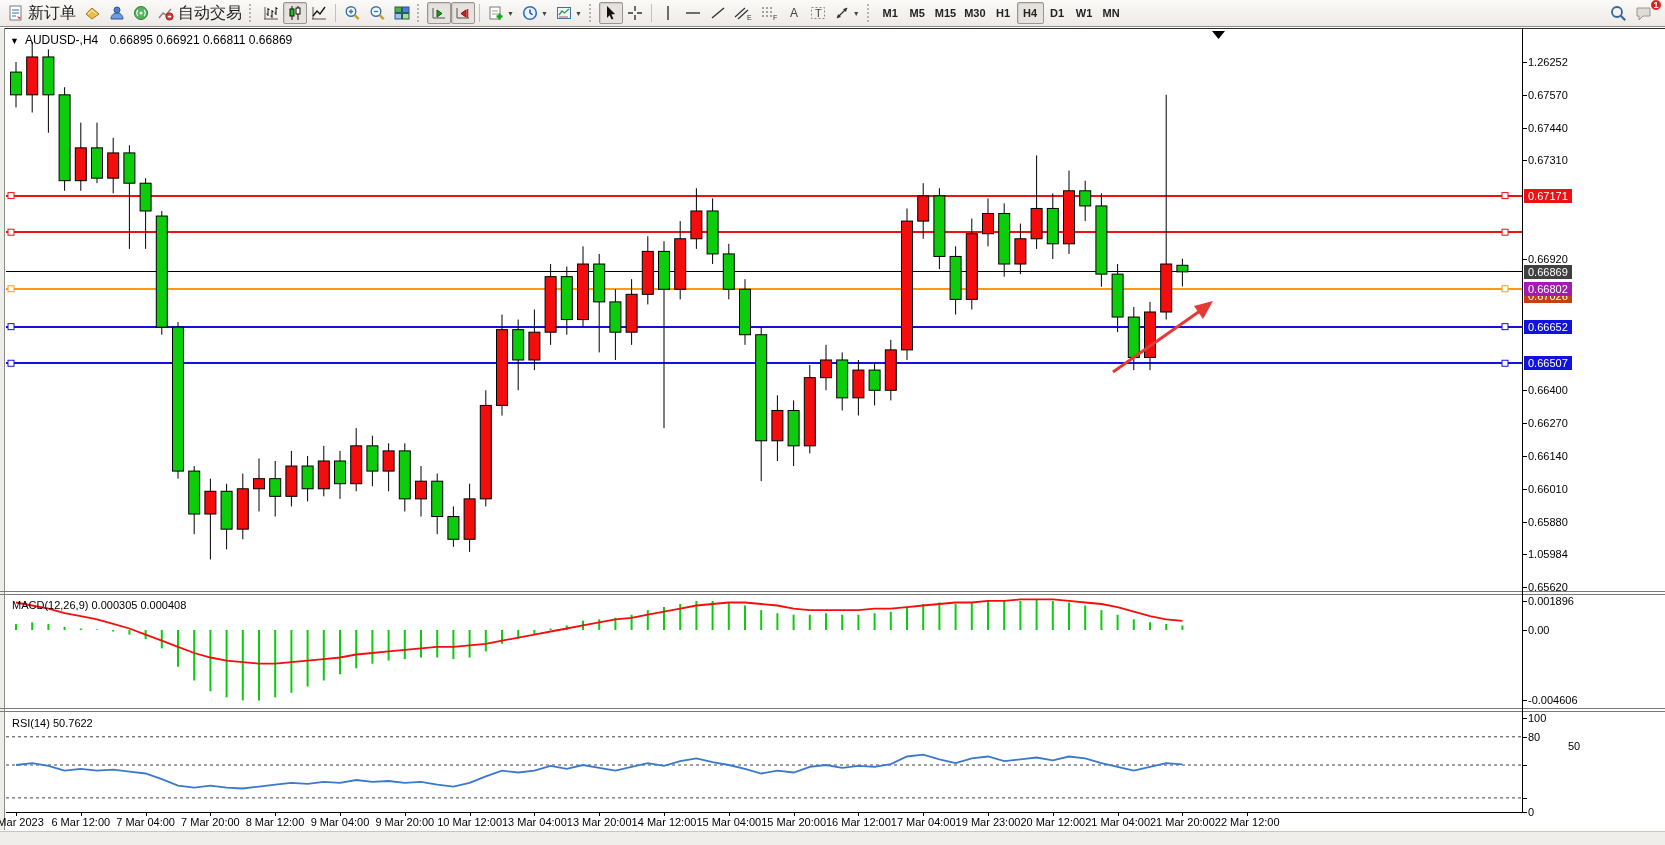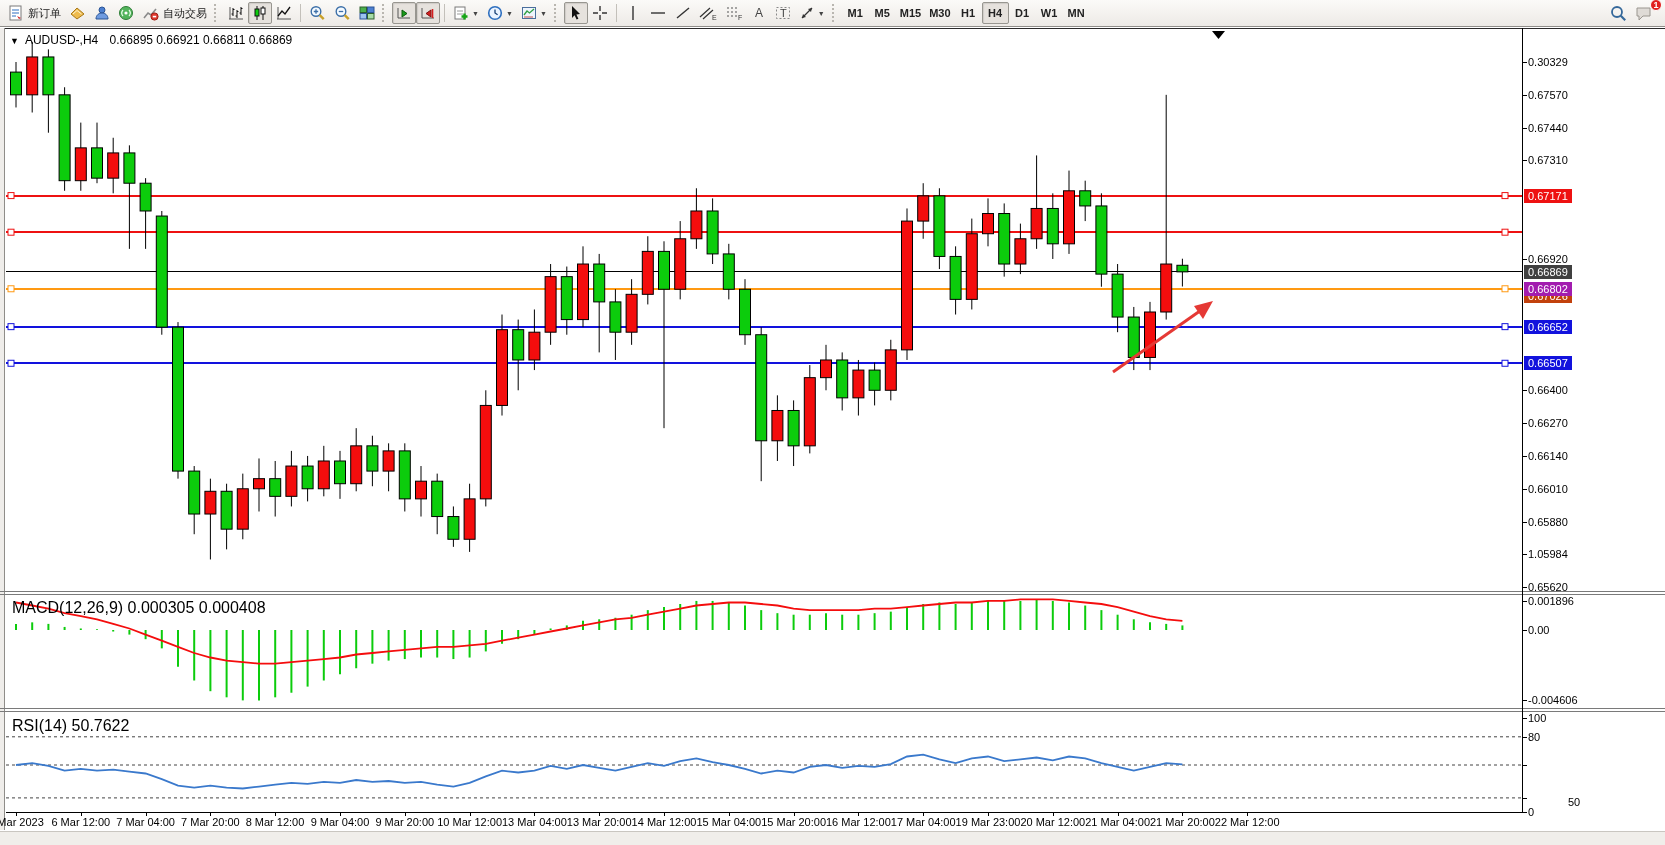--- a/index.html
+++ b/index.html
@@ -7,21 +7,21 @@
   body { font-family:"Liberation Sans", sans-serif; background:#fff; }
   #app { position:relative; width:1665px; height:845px; background:#fff; }
 
   
   #toolbar { position:absolute; left:0; top:0; width:1665px; height:27px;
     background:linear-gradient(#fbfaf8,#edeae6); border-bottom:1px solid #8f8d89;
     display:flex; align-items:center; padding:0 4px; }
   .tb { height:22px; min-width:24px; display:flex; align-items:center; justify-content:center;
     border:1px solid transparent; border-radius:2px; padding:0 3px; color:#222; font-size:12px; }
   .tb.on { border:1px solid #989690; background:#e6e2dd; box-shadow:inset 1px 1px 1px #cfccc7; }
-  .tb .lbl { margin-left:4px; font-size:11px; color:#1a1a1a; white-space:nowrap; }
+  .tb .lbl { margin-left:4px; font-size:16px; color:#1a1a1a; white-space:nowrap; }
   .grip { width:7px; height:18px; margin:0 3px; border-left:2px dotted #b9b6b0; }
   .vsep { width:1px; height:18px; background:#c3c0ba; margin:0 4px; }
   .caret { font-size:7px; color:#444; margin-left:3px; }
   .tf { font-size:11px; color:#222; min-width:27px; }
   #right-icons { margin-left:auto; display:flex; align-items:center; }
   .badge { position:absolute; top:-4px; right:-6px; background:#e02020; color:#fff;
     border-radius:8px; font-size:9px; line-height:11px; min-width:12px; height:12px;
     text-align:center; font-weight:bold; border:1px solid #fff; }
 
   
@@ -36,21 +36,21 @@
   #main-svg  { top:28px; }
   #macd-svg  { top:594px; }
   #rsi-svg   { top:712px; }
   .hsep { position:absolute; left:0; width:1665px; height:1px; background:#7a7a7a; }
   #axis-line { position:absolute; left:1522px; top:28px; width:1px; height:785px; background:#000; }
   #base-line { position:absolute; left:6px; top:812px; width:1517px; height:1px; background:#000; }
   .axlab { position:absolute; left:1528px; font-size:11px; color:#000; white-space:nowrap; }
   .axtick { position:absolute; left:1522px; width:5px; height:1px; background:#000; }
   .plab { position:absolute; left:1524px; height:14px; line-height:14px; padding:0 4px;
     font-size:11px; color:#fff; white-space:nowrap; }
-  .ind-label { position:absolute; left:12px; font-size:16px; color:#000; white-space:nowrap; }
+  .ind-label { position:absolute; left:12px; font-size:11px; color:#000; white-space:nowrap; }
   .tlab { position:absolute; font-size:11px; color:#000; transform:translateX(-50%); white-space:nowrap; top:816px; }
   .ttick { position:absolute; top:812px; width:1px; height:4px; background:#000; }
   #statusbar { position:absolute; left:0; top:831px; width:1665px; height:14px;
     background:#f0eeea; border-top:1px solid #c9c6c0; }
 </style>
 </head>
 <body>
 
 <div id="app">
 
@@ -531,21 +531,21 @@
 
   <div class="ind-label" style="top:599px">
     <span>MACD(12,26,9)</span>&nbsp;<span>0.000305 0.000408</span>
   </div>
   <div class="ind-label" style="top:717px">
     <span>RSI(14)</span>&nbsp;<span>50.7622</span>
   </div>
 
   <div id="price-axis">
       <div class="axtick" style="top: 62px;"></div>
-      <div class="axlab" style="top: 56px;">0.30329</div>
+      <div class="axlab" style="top: 56px;">1.26252</div>
       <div class="axtick" style="top: 94.8283px;"></div>
       <div class="axlab" style="top: 88.8283px;">0.67570</div>
       <div class="axtick" style="top: 127.657px;"></div>
       <div class="axlab" style="top: 121.657px;">0.67440</div>
       <div class="axtick" style="top: 160.485px;"></div>
       <div class="axlab" style="top: 154.485px;">0.67310</div>
       <div class="axtick" style="top: 258.97px;"></div>
       <div class="axlab" style="top: 252.97px;">0.66920</div>
       <div class="axtick" style="top: 390.283px;"></div>
       <div class="axlab" style="top: 384.283px;">0.66400</div>
@@ -571,21 +571,21 @@
       <div class="axlab" style="top: 594.991px;">0.001896</div>
       <div class="axtick" style="top: 630px;"></div>
       <div class="axlab" style="top: 624px;">0.00</div>
       <div class="axtick" style="top: 700.472px;"></div>
       <div class="axlab" style="top: 694.472px; text-align: right;">-0.004606</div>
       <div class="axtick" style="top: 718px;"></div>
       <div class="axlab" style="top: 712px;">100</div>
       <div class="axtick" style="top: 736.8px;"></div>
       <div class="axlab" style="top: 730.8px;">80</div>
       <div class="axtick" style="top: 765px;"></div>
-      <div class="axlab" style="top: 796px; padding-left: 40px;">50</div>
+      <div class="axlab" style="top: 740px; padding-left: 40px;">50</div>
       <div class="axtick" style="top: 797.9px;"></div>
       <div class="axlab" style="top: 784px; margin-top: 48px;">15</div>
       <div class="axtick" style="top: 812px;"></div>
       <div class="axlab" style="top: 806px;">0</div>
     </div>
   <div id="time-axis">
       <div class="ttick" style="left: 16px;"></div>
       <div class="tlab" style="left: 16px;">5 Mar 2023</div>
       <div class="ttick" style="left: 80.8px;"></div>
       <div class="tlab" style="left: 80.8px;">6 Mar 12:00</div>

